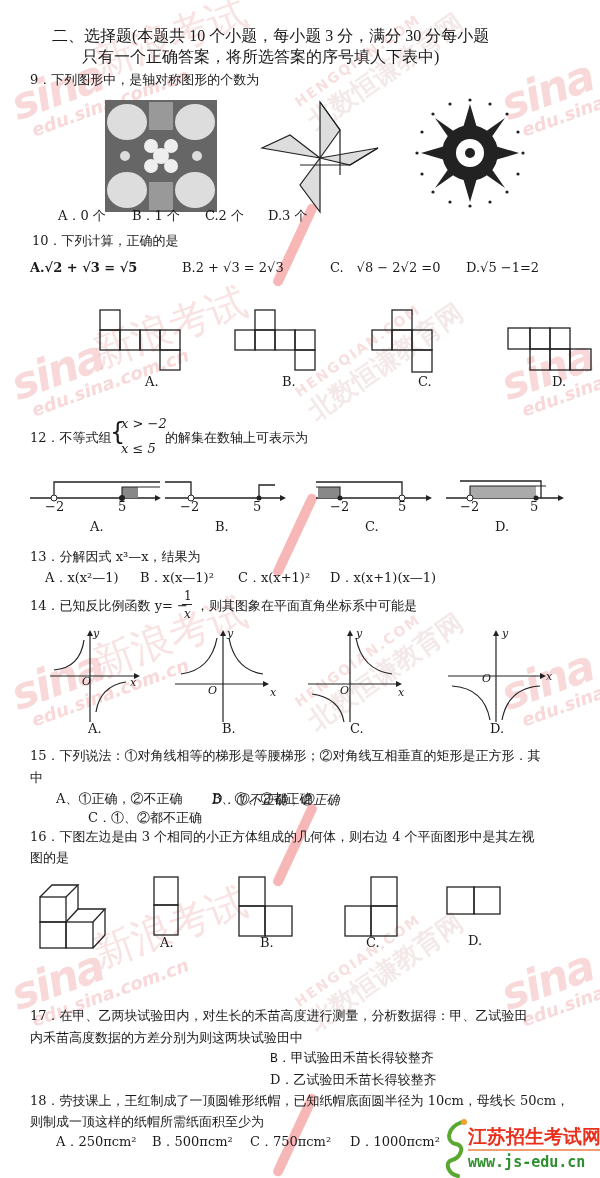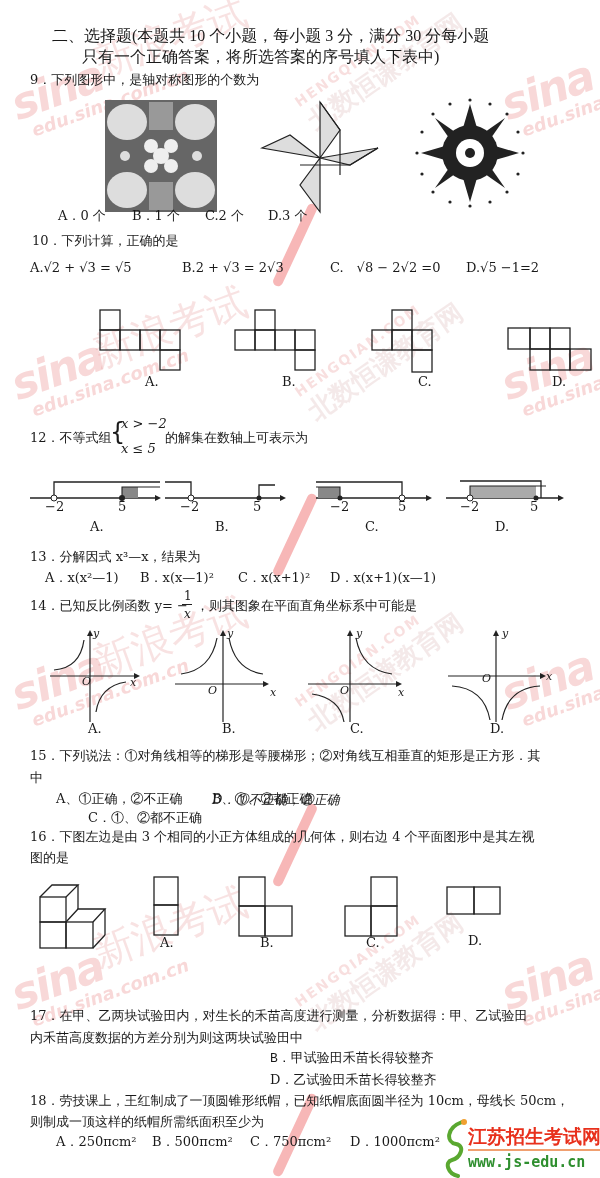--- a/index.html
+++ b/index.html
@@ -126,21 +126,21 @@
         <circle cx="18" cy="16" r="1.6"></circle>
         <circle cx="35" cy="6" r="1.6"></circle>
     </g>
   </svg>
   <div class="t" style="left:58px;top:208px;">A．0 个</div>
   <div class="t" style="left:132px;top:208px;">B．1 个</div>
   <div class="t" style="left:205px;top:208px;">C.2 个</div>
   <div class="t" style="left:268px;top:208px;">D.3 个</div>
 
   <div class="t" style="left:32px;top:233px;">10．下列计算，正确的是</div>
-  <div class="t" style="left:30px;top:260px;">A.√2 + √3 = √5</div>
+  <div class="t" style="left:30px;top:260px;font-weight:bold;">A.√2 + √3 = √5</div>
   <div class="t" style="left:182px;top:260px;">B.2 + √3 = 2√3</div>
   <div class="t" style="left:330px;top:260px;">C.　√8 − 2√2 =0</div>
   <div class="t" style="left:466px;top:260px;">D.√5 −1=2</div>
 
   <svg style="left:100px;top:310px;" width="80" height="60">
     <g fill="none" stroke="#222" stroke-width="1.3">
       <rect x="0" y="0" width="20" height="20"></rect>
       <rect x="0" y="20" width="20" height="20"></rect>
         <rect x="20" y="20" width="20" height="20"></rect>
         <rect x="40" y="20" width="20" height="20"></rect>

